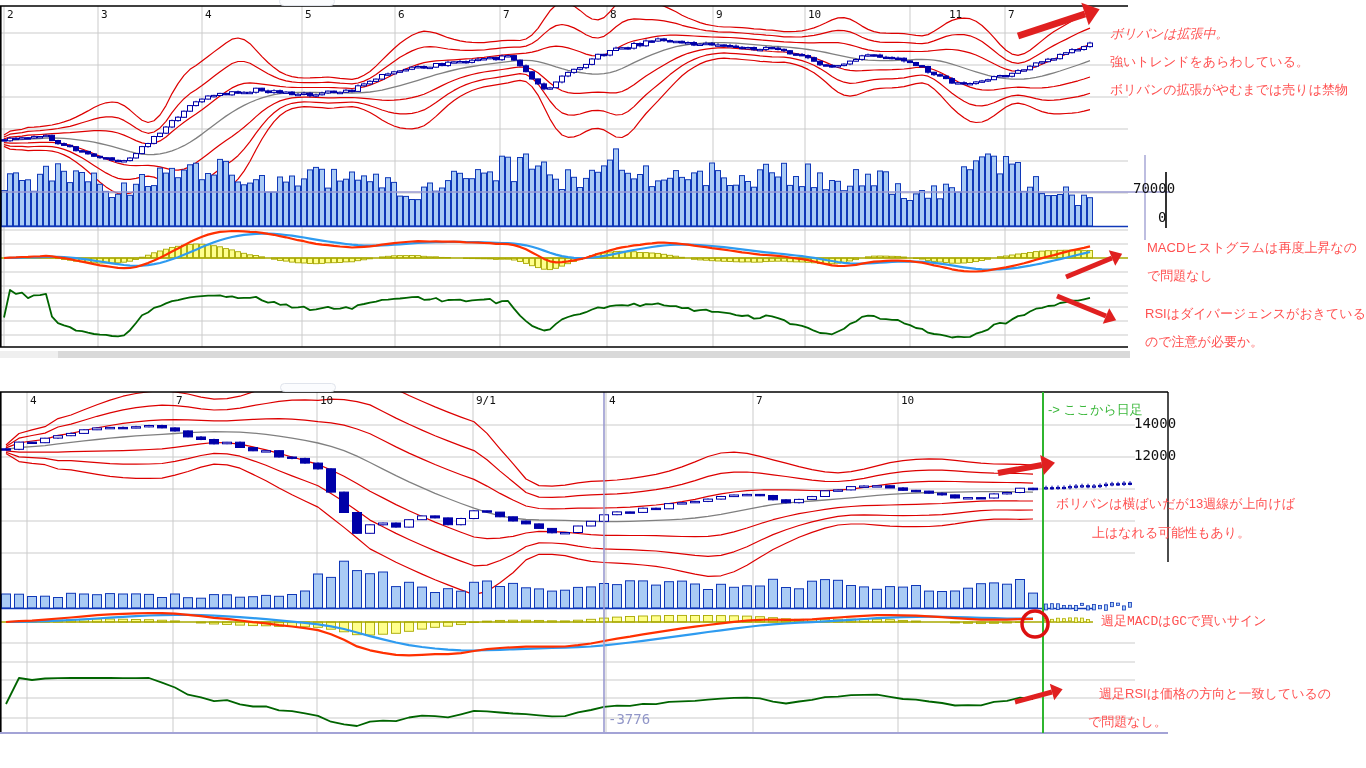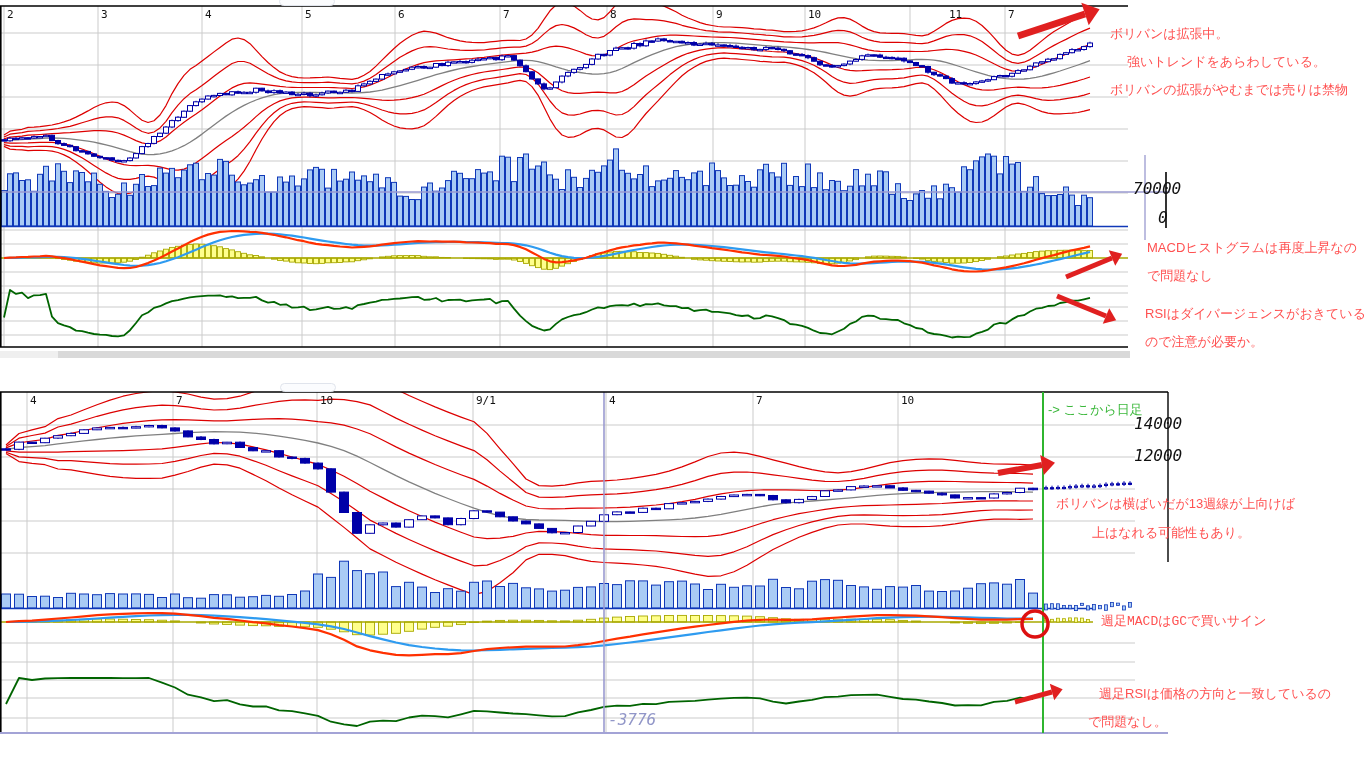--- a/index.html
+++ b/index.html
@@ -2,22 +2,22 @@
 <html><head>
 <meta charset="utf-8">
 <style>
   html,body{margin:0;padding:0;background:#fff;}
   .stage{position:relative;width:1366px;height:768px;background:#fff;overflow:hidden;
          font-family:"Liberation Sans",sans-serif;}
   #canvas{position:absolute;left:0;top:0;}
   .labels{position:absolute;left:0;top:0;width:1366px;height:768px;pointer-events:none;}
   .xlabel{position:absolute;font-family:"DejaVu Sans Mono",monospace;font-size:11px;color:#111;
           white-space:nowrap;line-height:11px;}
-  .axnum{position:absolute;font-family:"DejaVu Sans Mono",monospace;font-size:16px;color:#111;
-         white-space:nowrap;line-height:11px;font-style:italic;}
+  .axnum{position:absolute;font-family:"DejaVu Sans Mono",monospace;font-size:14px;color:#111;
+         white-space:nowrap;line-height:11px;}
   .axnum.cross{color:#9196C8;}
   .ann{position:absolute;font-size:13px;color:#FF5050;white-space:nowrap;line-height:15px;}
   .ann.green{color:#3CB83C;}
   .scrollbar{position:absolute;left:0;top:351px;width:1130px;height:7px;background:#D9D9D9;}
   .scrollbar .lite{position:absolute;left:0;top:0;width:58px;height:7px;background:#EFEFEF;}
   .tooltip-remnant{position:absolute;width:54px;height:7px;border:1px solid #E0E4EC;
                    border-radius:5px;background:#FBFCFE;}
 </style>
 </head>
 <body>
@@ -1274,22 +1274,22 @@
     </div>
 
   <div class="labels">
 
     <div class="axnum" style="left:1133px;top:183px;">70000</div>
     <div class="axnum" style="left:1158px;top:212px;">0</div>
     <div class="axnum" style="left:1134px;top:418px;width:32px;text-align:right;">14000</div>
     <div class="axnum" style="left:1134px;top:450px;width:32px;text-align:right;">12000</div>
     <div class="axnum cross" style="left:608px;top:714px;">-3776</div>
 
-    <div class="ann" style="left:1110px;top:26px;">ボリバンは拡張中。</div>
-    <div class="ann" style="left:1110px;top:54px;margin-left:17px;">強いトレンドをあらわしている。</div>
+    <div class="ann" style="left:1110px;top:26px;font-style:italic;">ボリバンは拡張中。</div>
+    <div class="ann" style="left:1110px;top:54px;">強いトレンドをあらわしている。</div>
     <div class="ann" style="left:1110px;top:82px;">ボリバンの拡張がやむまでは売りは禁物</div>
     <div class="ann" style="left:1147px;top:240px;">MACDヒストグラムは再度上昇なの</div>
     <div class="ann" style="left:1147px;top:268px;">で問題なし</div>
     <div class="ann" style="left:1145px;top:306px;">RSIはダイバージェンスがおきている</div>
     <div class="ann" style="left:1145px;top:334px;">ので注意が必要か。</div>
     <div class="ann green" style="left:1048px;top:402px;">-&gt; ここから日足</div>
     <div class="ann" style="left:1056px;top:496px;">ボリバンは横ばいだが13週線が上向けば</div>
     <div class="ann" style="left:1092px;top:525px;">上はなれる可能性もあり。</div>
     <div class="ann" style="left:1101px;top:614px;font-family:Liberation Mono, monospace;">週足MACDはGCで買いサイン</div>
     <div class="ann" style="left:1099px;top:686px;">週足RSIは価格の方向と一致しているの</div>

